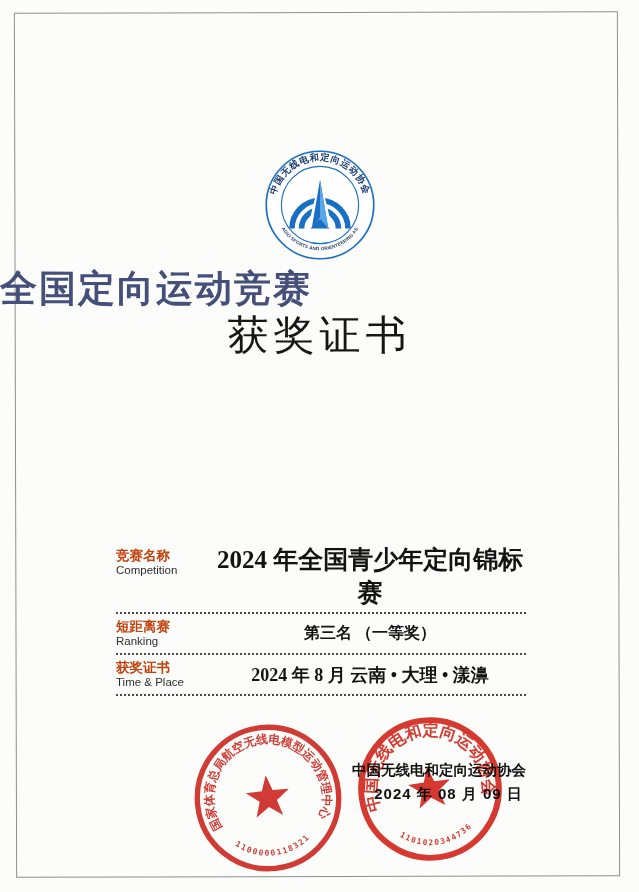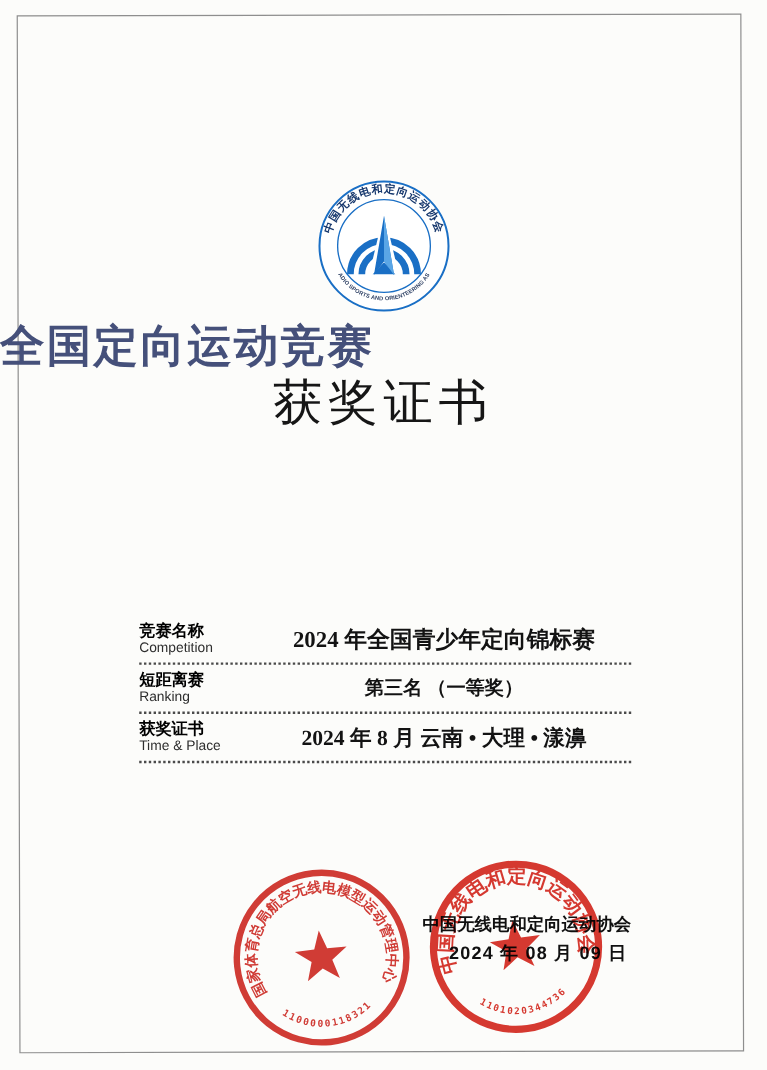--- a/index.html
+++ b/index.html
@@ -26,27 +26,27 @@
     position:absolute;top:308px;left:0;width:100%;text-align:center;
     font-size:41px;color:#161616;font-weight:normal;letter-spacing:5px;
   }
   .fields{position:absolute;left:116px;top:513px;width:410px;}
   .row{
     display:flex;align-items:center;
     border-bottom:2px dotted #4a4a4a;
     min-height:33px;padding:3px 0 3px;
   }
   .row-label{width:98px;flex:none;line-height:1.15;}
-  .label-zh{font-size:13.5px;font-weight:bold;color:#000000;}
+  .label-zh{font-size:13.5px;font-weight:bold;color:#c2410c;}
   .label-en{font-size:11.5px;color:#2e2e2e;}
   .row-value{
     flex:1;text-align:center;color:#131313;
     font-family:"Liberation Serif","DejaVu Serif",serif;font-weight:bold;
   }
-  .row:nth-child(1) .row-value{font-size:19px;}
+  .row:nth-child(1) .row-value{font-size:25px;margin-top:27px;}
   .row:nth-child(2) .row-value{font-size:16px;}
   .row:nth-child(3) .row-value{font-size:18px;}
   .row:nth-child(4) .row-value{font-size:21px;letter-spacing:2px;text-decoration:underline;}
   .row:nth-child(5) .row-value{font-size:19px;}
   .issuer-name{
     position:absolute;left:348px;top:761px;width:182px;text-align:center;
     font-size:14.5px;font-weight:bold;color:#101010;z-index:2;
   }
   .issuer-date{
     position:absolute;left:366px;top:785px;width:165px;text-align:center;

